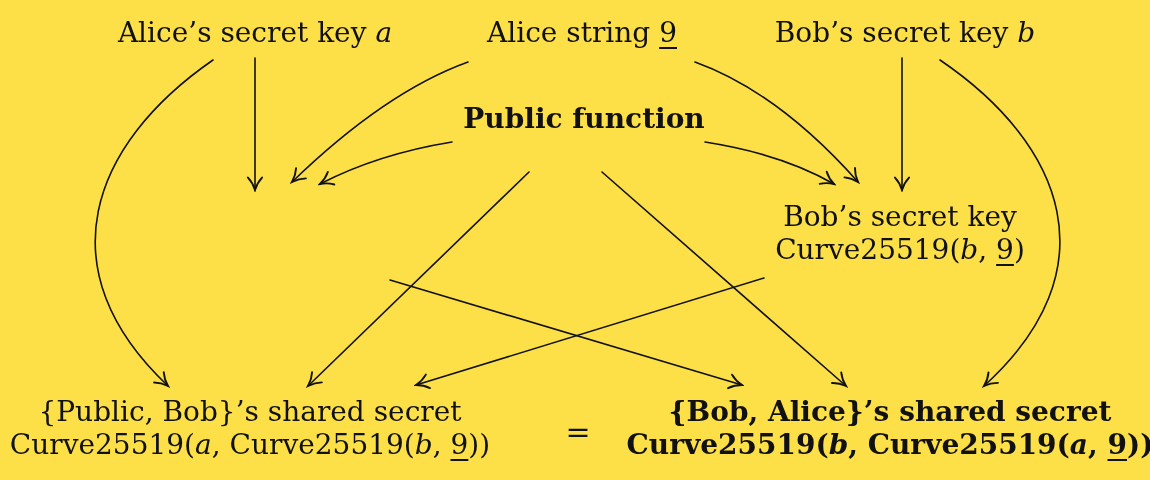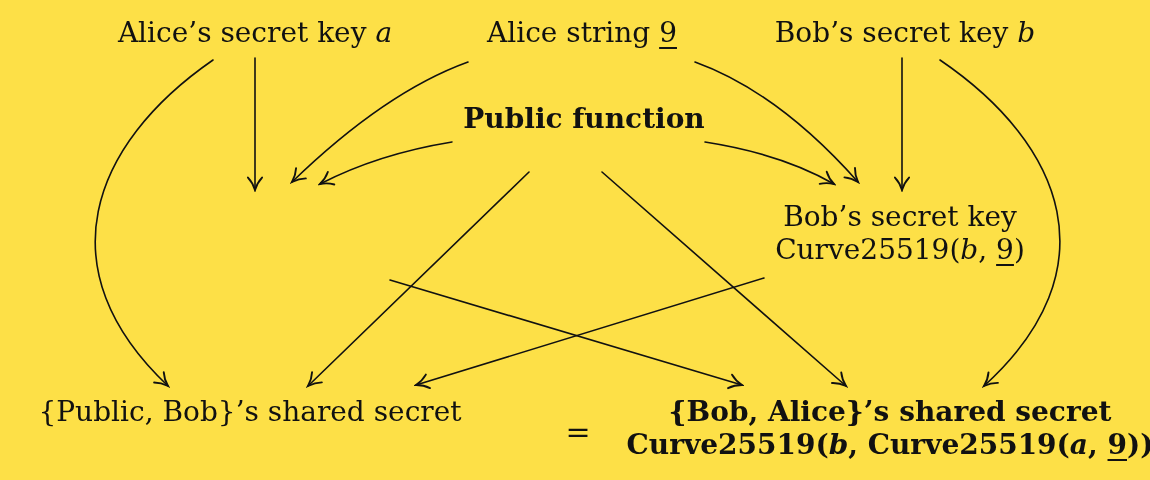--- a/index.html
+++ b/index.html
@@ -79,20 +79,23 @@
 
   <div class="node" style="left:900px; top:200px;">
     <div>Bob’s secret key</div>
     <div>
       <span>Curve25519(</span><span class="v">b</span><span>, </span><span class="u">9</span><span>)</span>
     </div>
   </div>
 
   <div class="node" style="left:250px; top:395px;">
     <div>{Public, Bob}’s shared secret</div>
+    <div>
+      <span>Curve25519(</span><span class="v">a</span><span>, Curve25519(</span><span class="v">b</span><span>, </span><span class="u">9</span><span>))</span>
+    </div>
   </div>
 
   <div class="node eq" style="left:578px; top:415px;">=</div>
 
   <div class="node" style="left:890px; top:395px;font-weight:bold;">
     <div>{Bob, Alice}’s shared secret</div>
     <div>
       <span>Curve25519(</span><span class="v">b</span><span>, Curve25519(</span><span class="v">a</span><span>, </span><span class="u">9</span><span>))</span>
     </div>
   </div>

